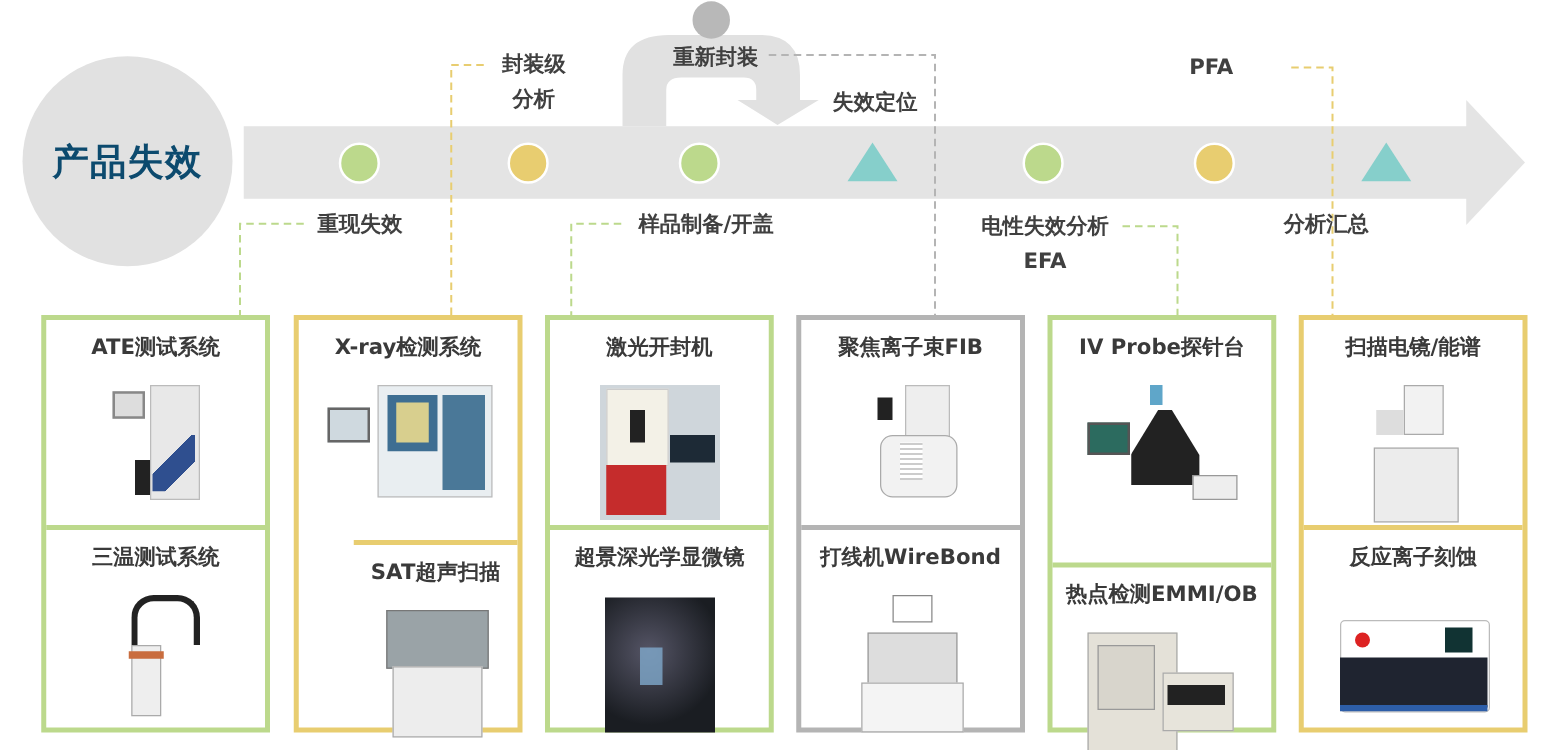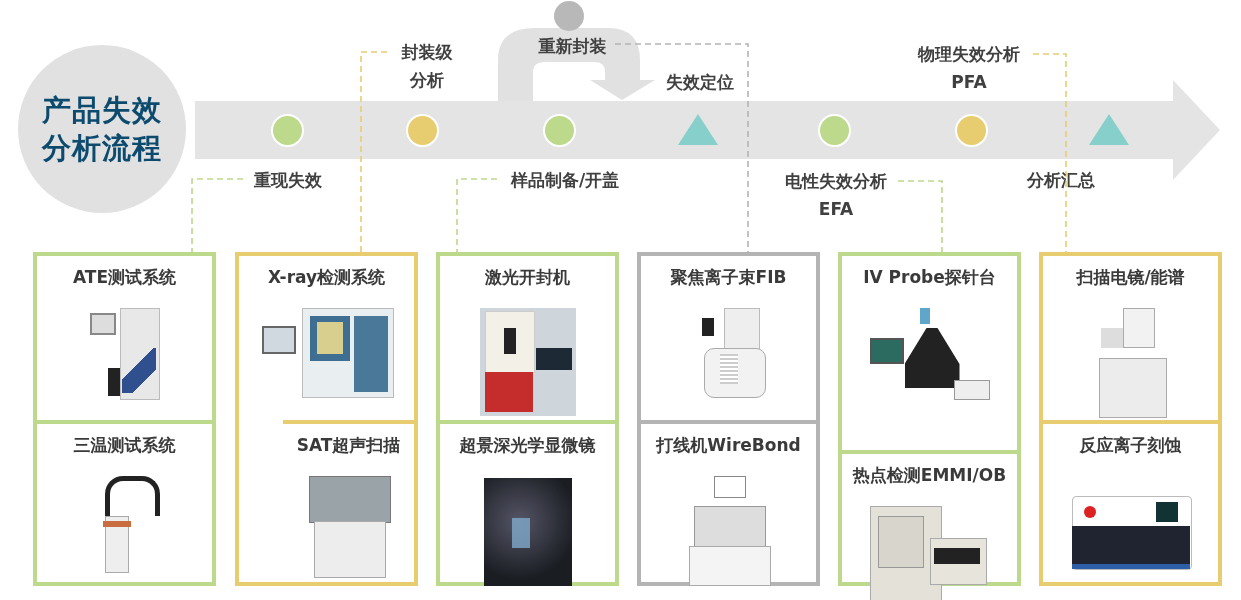--- a/index.html
+++ b/index.html
@@ -31,21 +31,20 @@
     <path d="M387,52 L361,52 L361,252" stroke="#e8cd70"></path>
     <path d="M497,179 L457,179 L457,252" stroke="#bcd98c"></path>
     <path d="M615,44 L748,44 L748,252" stroke="#b4b4b4"></path>
     <path d="M898,181 L942,181 L942,252" stroke="#bcd98c"></path>
     <path d="M1033,54 L1066,54 L1066,252" stroke="#e8cd70"></path>
   </g>
 </svg>
 
 <div class="title-circle">
   <span>产品失效</span>
-  <span>分析流程</span>
 </div>
 
 <div class="node" style="left:271px;top:114px;background:#bcd98c;"></div>
 <div class="node" style="left:406px;top:114px;background:#e8cd70;"></div>
 <div class="node" style="left:543px;top:114px;background:#bcd98c;"></div>
 <div class="tri" style="left:678px;top:114px;border-left:20px solid transparent;border-right:20px solid transparent;border-bottom:31px solid #86cfcb;"></div>
 <div class="node" style="left:818px;top:114px;background:#bcd98c;"></div>
 <div class="node" style="left:955px;top:114px;background:#e8cd70;"></div>
 <div class="tri" style="left:1089px;top:114px;border-left:20px solid transparent;border-right:20px solid transparent;border-bottom:31px solid #86cfcb;"></div>
 
@@ -53,21 +52,20 @@
   <div>封装级</div>
   <div>分析</div>
 </div>
 <div class="lbl" style="left:530px;top:32px;width:85px;">
   <div>重新封装</div>
 </div>
 <div class="lbl" style="left:655px;top:68px;width:90px;">
   <div>失效定位</div>
 </div>
 <div class="lbl" style="left:905px;top:40px;width:128px;">
-  <div>物理失效分析</div>
   <div>PFA</div>
 </div>
 
 <div class="lbl" style="left:243px;top:166px;width:90px;">
   <div>重现失效</div>
 </div>
 <div class="lbl" style="left:495px;top:166px;width:140px;">
   <div>样品制备/开盖</div>
 </div>
 <div class="lbl" style="left:772px;top:167px;width:128px;">
@@ -108,21 +106,21 @@
         <div>
           <div class="eq" style="top:52px;width:130px;height:90px;">
             <div style="position:absolute;left:0;top:18px;width:30px;height:24px;background:#cfd9df;border:2px solid #666"></div>
             <div style="position:absolute;left:40px;top:0;width:90px;height:88px;background:#e9eef1;border:1px solid #bbb"></div>
             <div style="position:absolute;left:48px;top:8px;width:40px;height:45px;background:#3e6e92"></div>
             <div style="position:absolute;left:55px;top:14px;width:26px;height:32px;background:#d8cf8e"></div>
             <div style="position:absolute;left:92px;top:8px;width:34px;height:76px;background:#4a7898"></div>
           </div>
         </div>
       </div>
-      <div class="cell" style="top: 164px; height: 120px; border-top: 4px solid rgb(232, 205, 112); margin-left: 44px;">
+      <div class="cell" style="top: 176px; height: 120px; border-top: 4px solid rgb(232, 205, 112); margin-left: 44px;">
         <div class="cell-title">SAT超声扫描</div>
         <div>
           <div class="eq" style="top:52px;width:80px;height:102px;">
             <div style="position:absolute;left:0;top:0;width:80px;height:45px;background:#9aa3a7;border:1px solid #777"></div>
             <div style="position:absolute;left:5px;top:45px;width:70px;height:55px;background:#ededed;border:1px solid #aaa"></div>
           </div>
         </div>
       </div>
     </div>
     <div class="card" style="left: 436px; top: 252px; width: 183px; height: 334px; border-color: rgb(188, 217, 140);">

